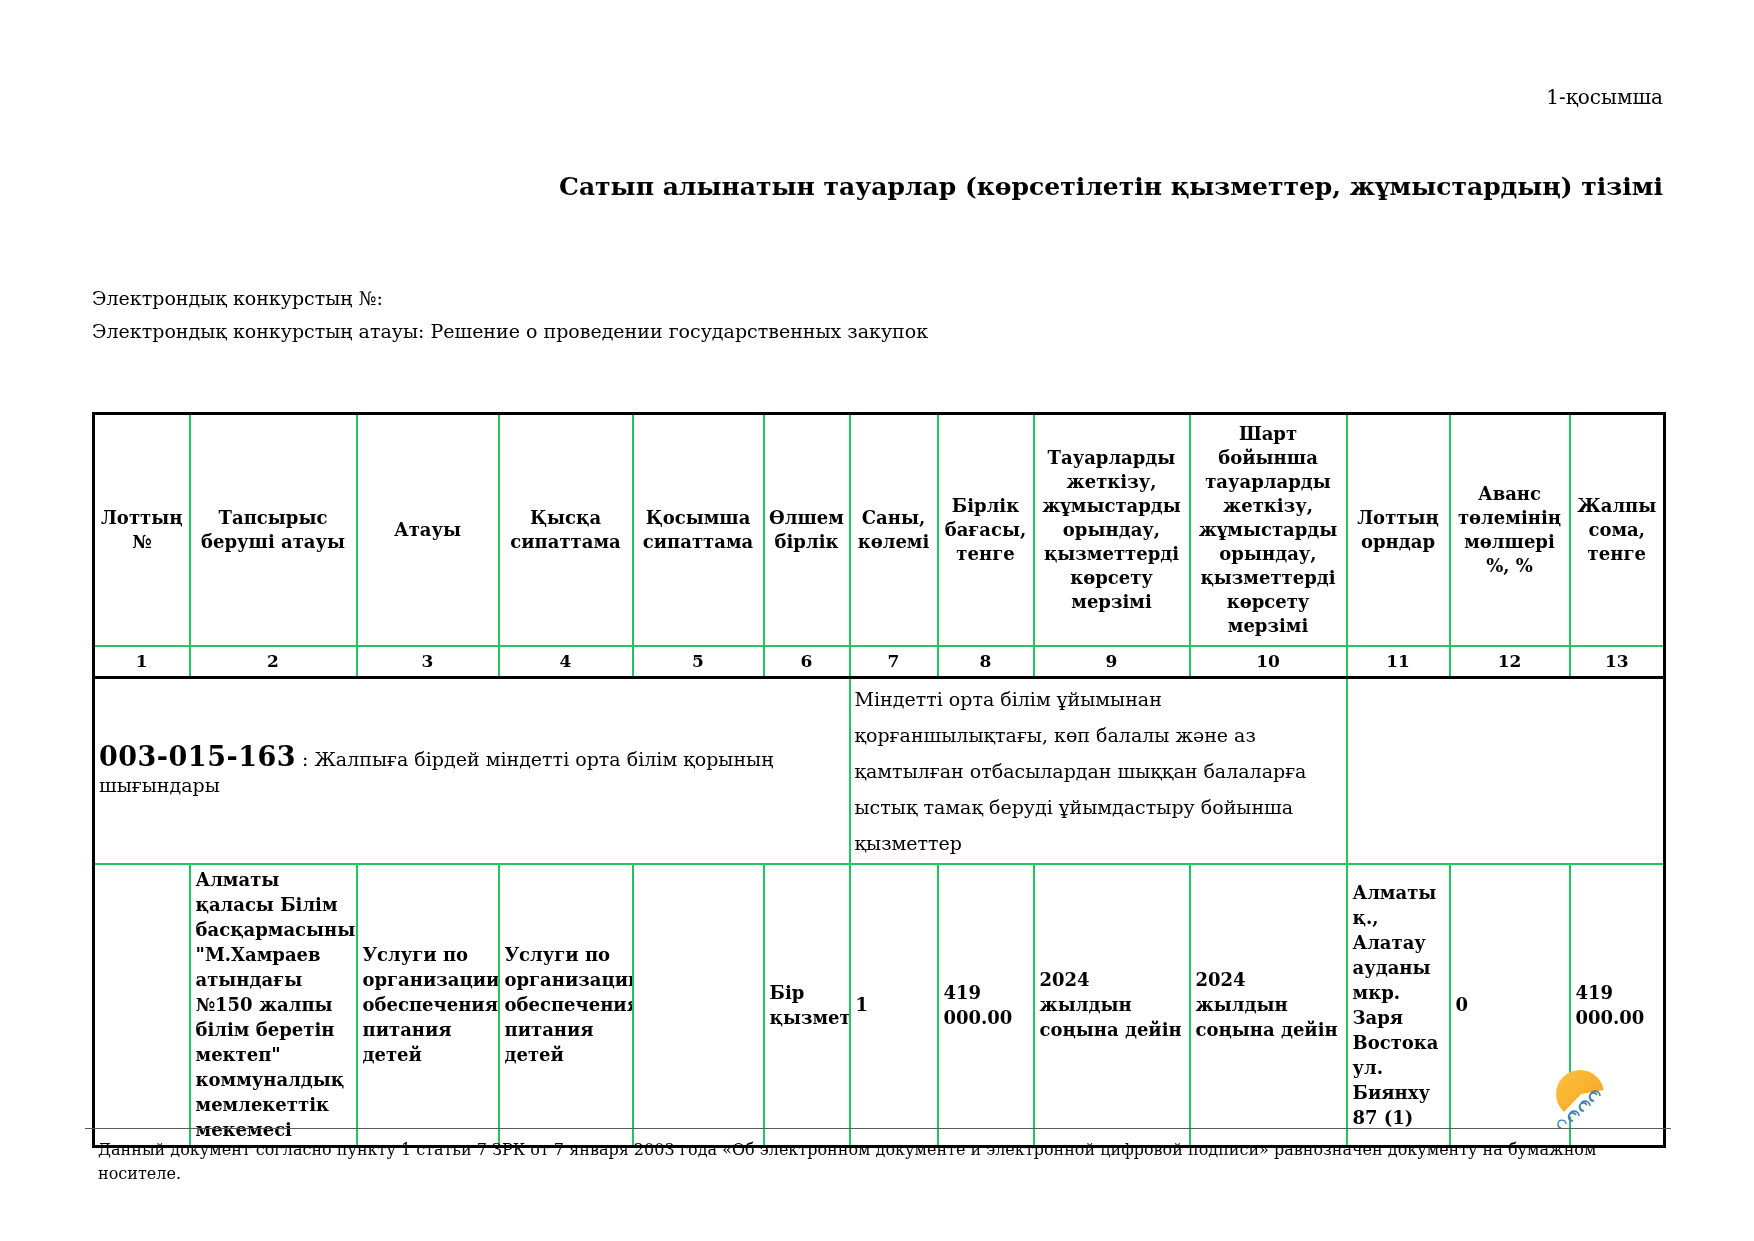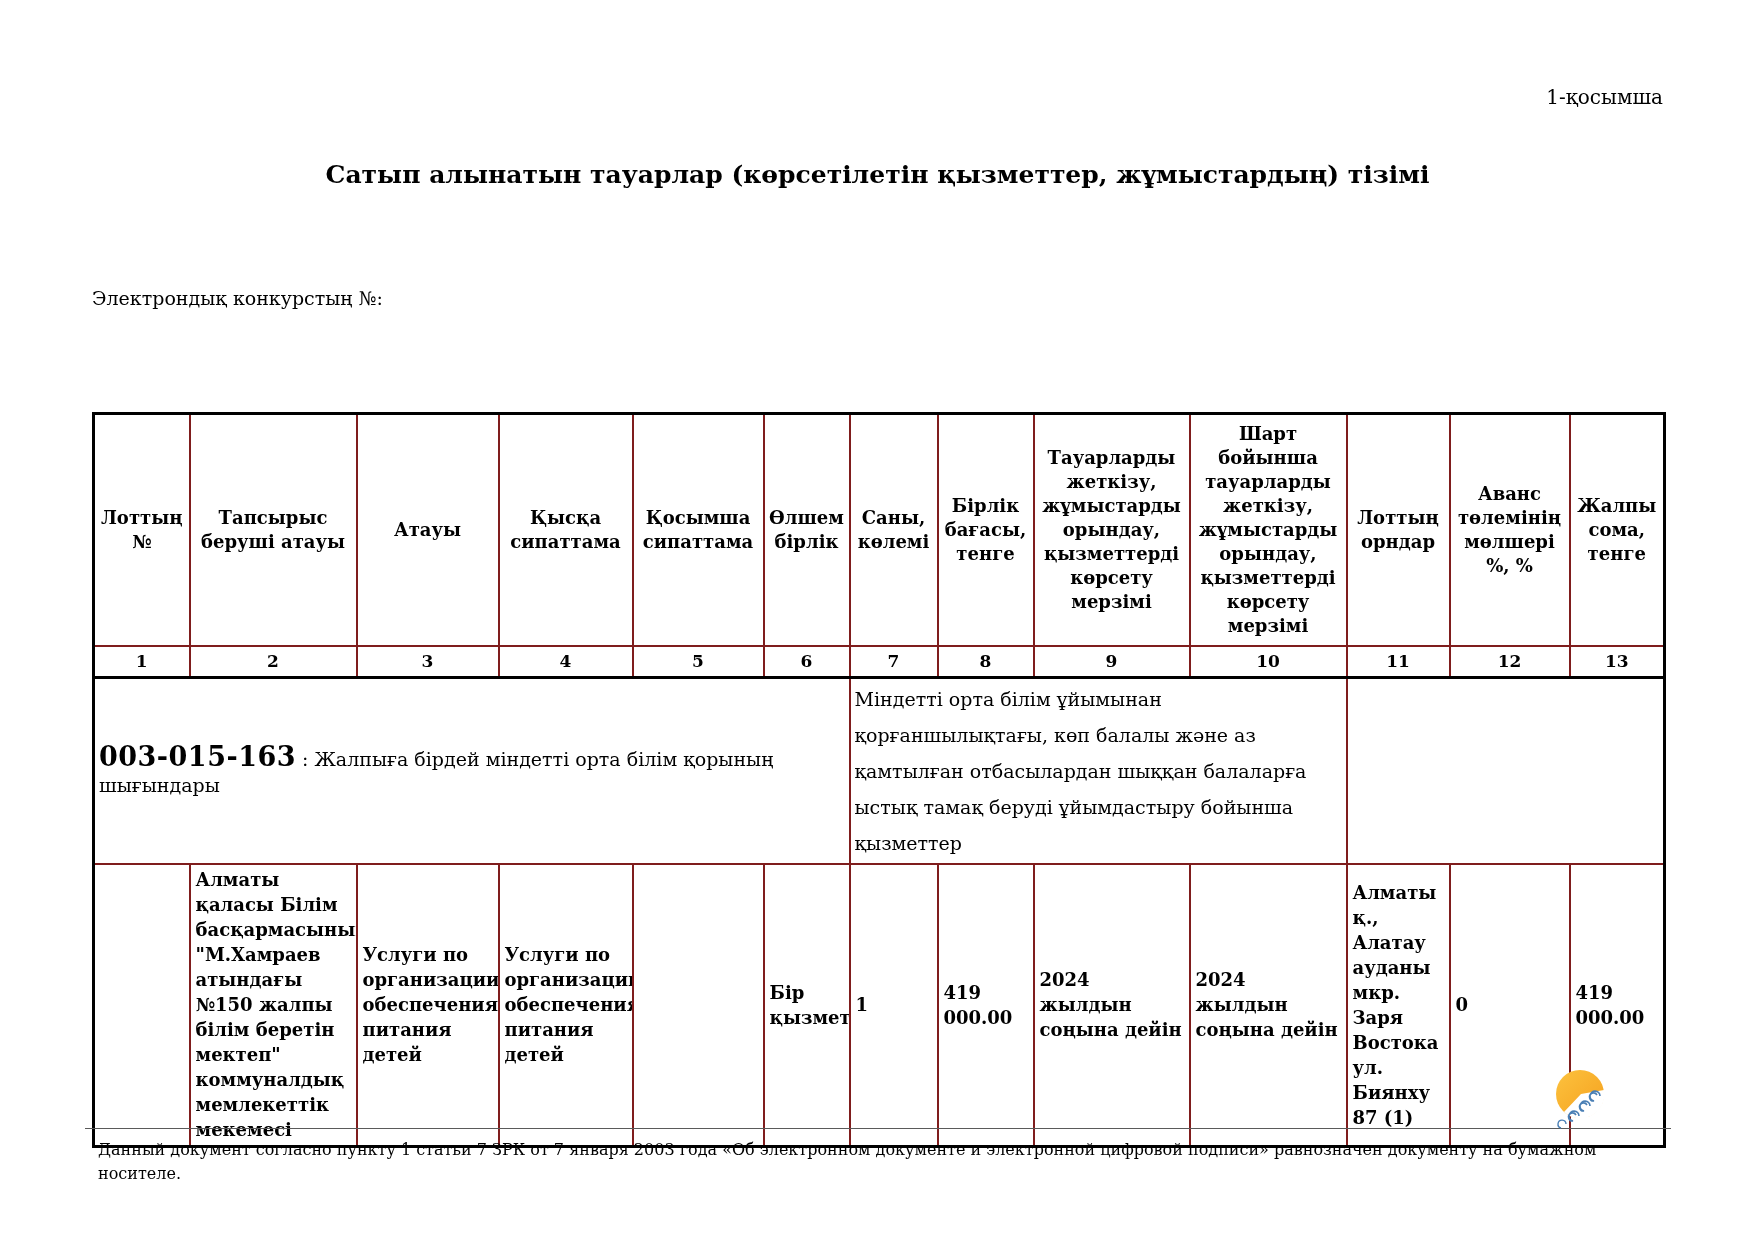--- a/index.html
+++ b/index.html
@@ -10,35 +10,35 @@
     font-family: "DejaVu Serif", "Liberation Serif", serif;
     position: relative;
     overflow: hidden;
   }
   .appendix {
     position: absolute; top: 85px; right: 91px;
     font-size: 20px;
     margin-left: 24px;
   }
   .doc-title {
-    position: absolute; top: 160px; left: 92px; width: 1571px;
-    text-align: center; font-size: 25px; font-weight: bold;
+    position: absolute; top: 172px; left: 92px; width: 1571px;
+    text-align: right; font-size: 25px; font-weight: bold;
   }
   .meta {
     position: absolute; top: 282px; left: 92px;
     font-size: 19px; line-height: 33px;
   }
   .meta .val { margin-left: 6px; }
   .table-wrap { position: absolute; top: 412px; left: 92px; }
   table.main {
     border-collapse: collapse; table-layout: fixed;
     width: 1571px; border: 3px solid #000;
   }
   table.main th, table.main td {
-    border: 2px solid #7f1d1d;
+    border: 2px solid #22c55e;
     padding: 2px 4px;
     overflow: hidden;
   }
   tr.header-row { height: 232px; }
   tr.header-row th {
     font-size: 18px; font-weight: bold; line-height: 24px;
     text-align: center; vertical-align: middle;
   }
   tr.num-row { height: 32px; }
   tr.num-row td {
@@ -77,20 +77,23 @@
 </head>
 <body>
 
 <div class="appendix">1-қосымша</div>
 
 <div class="doc-title">Сатып алынатын тауарлар (көрсетілетін қызметтер, жұмыстардың) тізімі</div>
 
 <div class="meta">
   <div>
     <span>Электрондық конкурстың №:</span><span class="val"></span>
+  </div>
+  <div>
+    <span>Электрондық конкурстың атауы:</span><span class="val">Решение о проведении государственных закупок</span>
   </div>
 </div>
 
 <div class="table-wrap">
   <table class="main">
     <colgroup>
       <col style="width:96px">
         <col style="width:167px">
         <col style="width:142px">
       <col style="width:134px">

